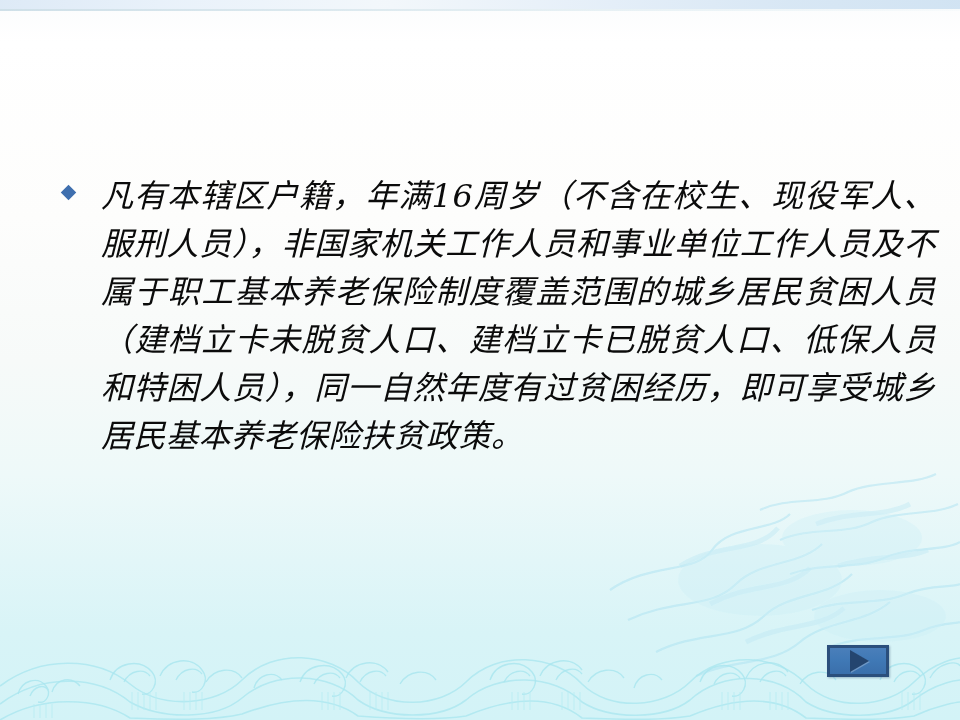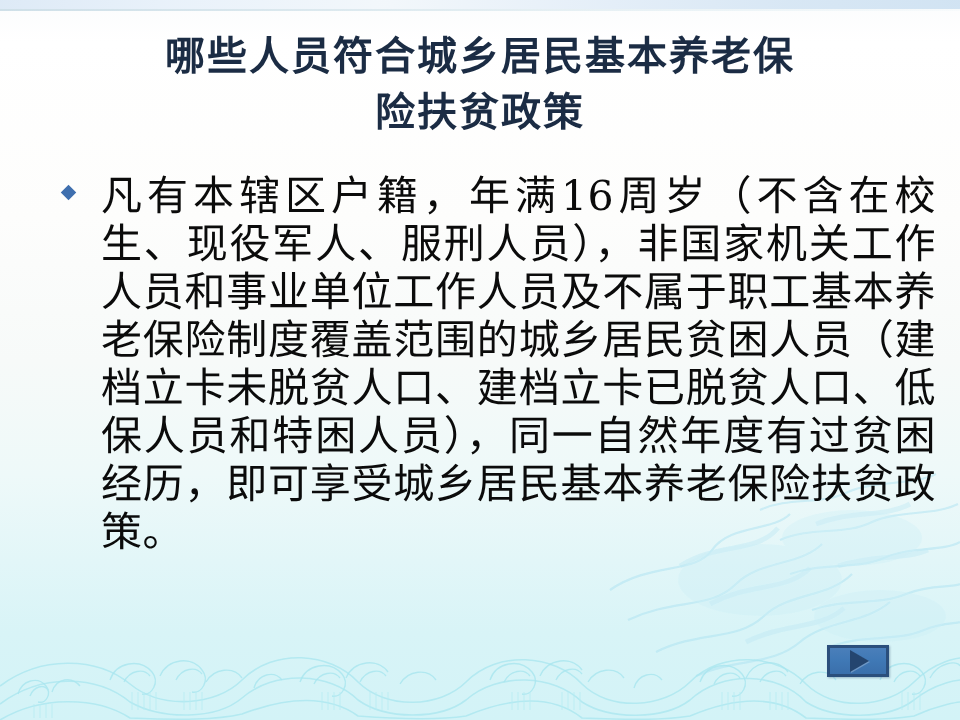--- a/index.html
+++ b/index.html
@@ -111,25 +111,26 @@
     top: 15px;
     width: 11px;
     height: 11px;
     background: #3f6fae;
     transform: rotate(45deg);
     box-shadow: 0 0 0 1px rgba(255,255,255,.35);
   }
   .bullet-text {
     color: #0b0b0b;
     font-family: "DejaVu Serif", "Liberation Serif", serif;
-    font-size: 41px;
+    font-size: 32px;
     line-height: 48px;
     letter-spacing: .5px;
     text-align: justify;
     text-justify: inter-character;
+    font-style: italic;
   }
   .bullet-row.second { margin-top: 14px; }
   .bullet-row.second .bullet-text { white-space: nowrap; }
   .bullet-row.second .bullet-mark { top: 19px; }
 
   .nav-button {
     position: absolute;
     left: 827px;
     top: 645px;
     width: 62px;
@@ -243,24 +244,20 @@
       <path d="M322 92 L 322 110 M328 92 L 328 110 M334 92 L 334 110 M340 92 L 340 110"></path>
       <path d="M370 92 L 370 110 M376 92 L 376 110 M382 92 L 382 110 M388 92 L 388 110"></path>
       <path d="M512 92 L 512 110 M518 92 L 518 110 M524 92 L 524 110 M530 92 L 530 110"></path>
       <path d="M562 92 L 562 110 M568 92 L 568 110 M574 92 L 574 110 M580 92 L 580 110"></path>
       <path d="M722 92 L 722 110 M728 92 L 728 110 M734 92 L 734 110 M740 92 L 740 110"></path>
       <path d="M770 92 L 770 110 M776 92 L 776 110 M782 92 L 782 110 M788 92 L 788 110"></path>
       <path d="M902 92 L 902 110 M908 92 L 908 110 M914 92 L 914 110 M920 92 L 920 110"></path>
     </g>
   </svg>
 
-  <div class="title">
-    <span class="tline">哪些人员符合城乡居民基本养老保</span>
-    <span class="tline">险扶贫政策</span>
-  </div>
 
   <div class="body-block">
 
     <div class="bullet-row first">
       <span class="bullet-mark"></span>
       <div class="bullet-text">凡有本辖区户籍，年满16周岁（不含在校生、现役军人、服刑人员），非国家机关工作人员和事业单位工作人员及不属于职工基本养老保险制度覆盖范围的城乡居民贫困人员（建档立卡未脱贫人口、建档立卡已脱贫人口、低保人员和特困人员），同一自然年度有过贫困经历，即可享受城乡居民基本养老保险扶贫政策。</div>
     </div>
 
 
   </div>

